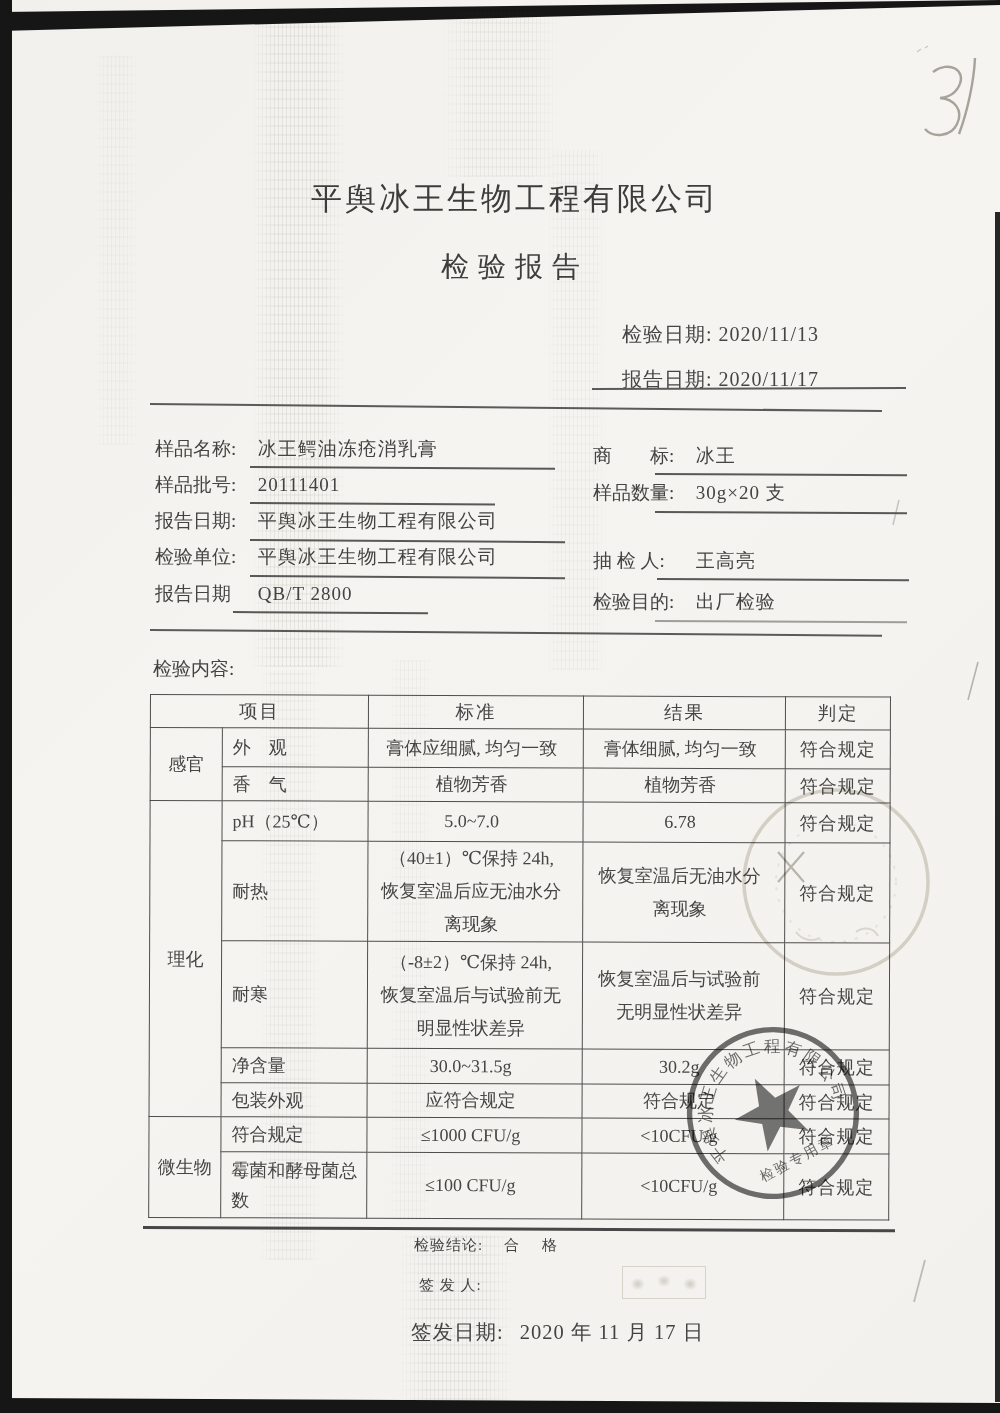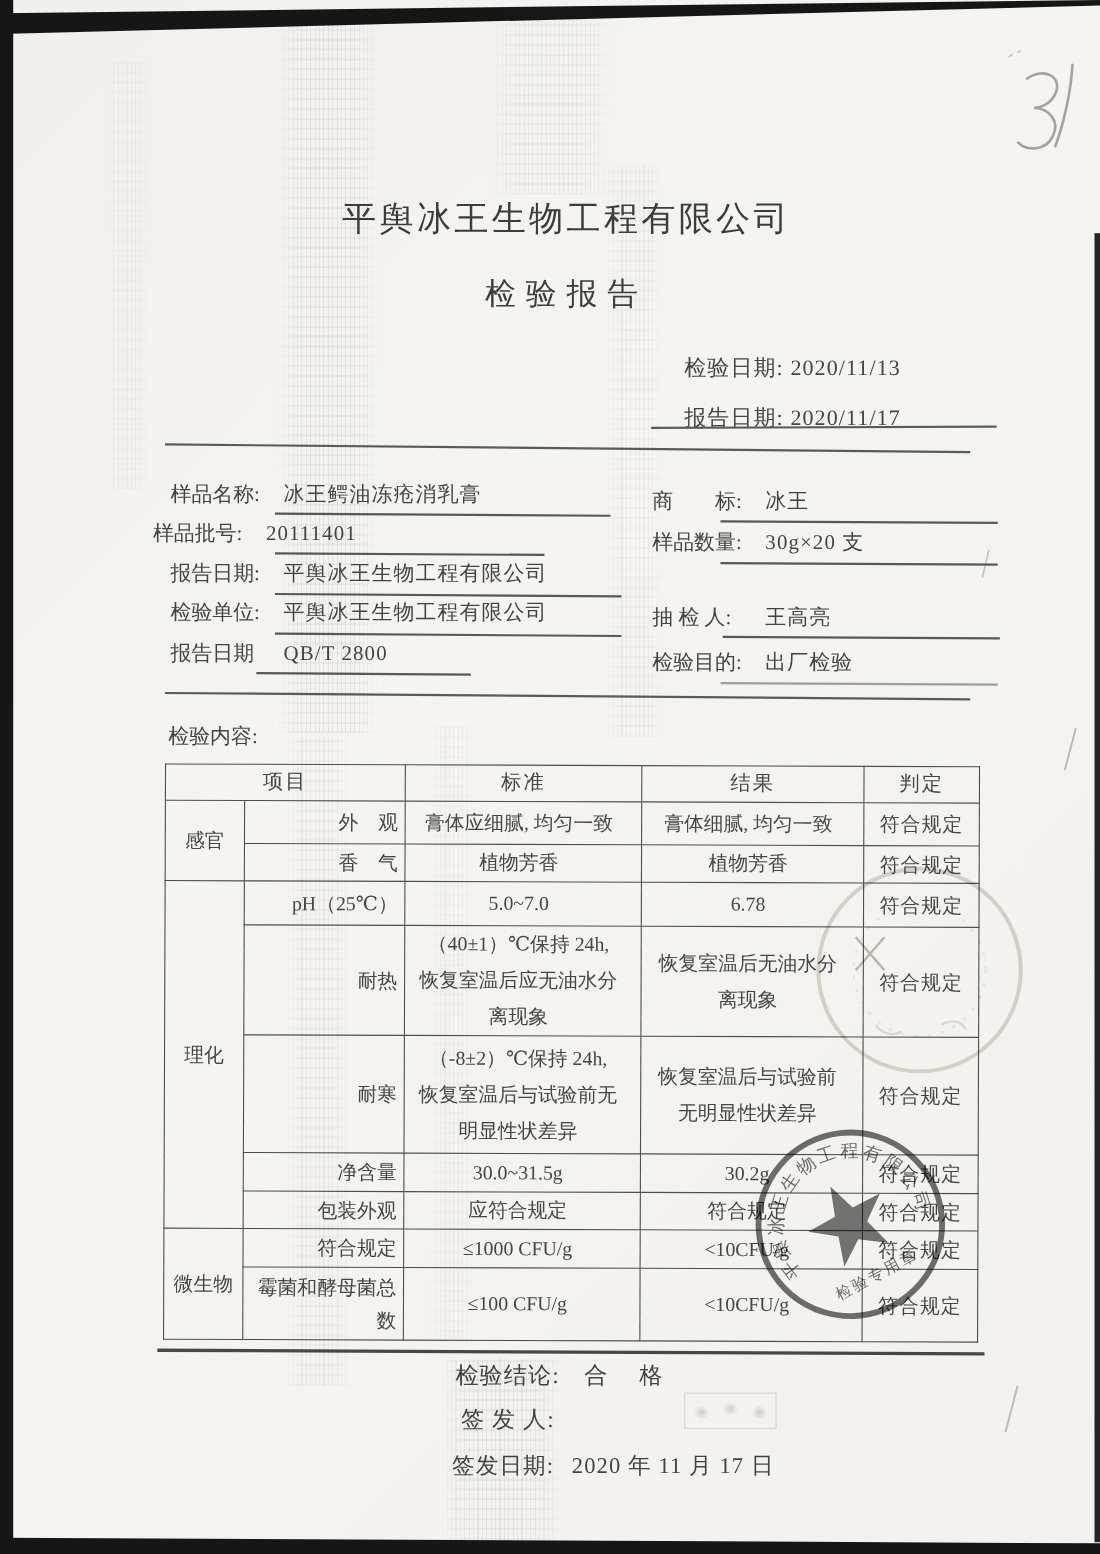--- a/index.html
+++ b/index.html
@@ -28,29 +28,29 @@
   .field .val{letter-spacing:1px;}
   .uline{background:#585858;height:1.6px;transform-origin:left center;}
   
   #content-label{left:153px;top:656px;font-size:19px;color:#434343;}
   #insp-table{left:150px;top:694px;width:740px;border-collapse:collapse;
     table-layout:fixed;transform:rotate(0.2deg);transform-origin:left top;}
   #insp-table td,#insp-table th{
     border:1.7px solid #4e4e4e;font-weight:normal;font-size:18px;color:#454545;
     padding:0 6px;line-height:30px;vertical-align:middle;overflow:hidden;}
   #insp-table .c-group{text-align:center;padding:0 4px;}
-  #insp-table .c-item{text-align:right;padding-left:10px;}
+  #insp-table .c-item{text-align:left;padding-left:10px;}
   #insp-table .c-std,#insp-table .c-res{text-align:center;padding-left:12px;padding-right:20px;line-height:33px;}
   #insp-table .c-jdg{text-align:center;letter-spacing:1px;}
   #insp-table .rh{height:33px;} .r1{height:39px;} .r2{height:33px;} .r3{height:40px;}
   .r4{height:100px;} .r5{height:107px;} .r6{height:35px;} .r7{height:34px;}
   .r8{height:35px;} .r9{height:66px;}
   #insp-table .hdr{text-align:center;font-size:18.5px;letter-spacing:2px;}
   
-  .foot{font-size:21px;color:#434343;letter-spacing:1px;}
+  .foot{font-size:15px;color:#434343;letter-spacing:1px;}
   #sig-box{left:622px;top:1266px;width:82px;height:31px;
     border:1px solid rgba(140,130,110,.28);
     background:
       radial-gradient(10px 9px at 18% 55%,rgba(135,125,105,.33),rgba(135,125,105,0) 70%),
       radial-gradient(10px 9px at 50% 45%,rgba(135,125,105,.30),rgba(135,125,105,0) 70%),
       radial-gradient(10px 9px at 82% 55%,rgba(135,125,105,.33),rgba(135,125,105,0) 70%);
     filter:blur(.4px);}
   
   #seal-main{left:676px;top:1016px;mix-blend-mode:multiply;opacity:.8;}
   #seal-faint{left:736px;top:782px;mix-blend-mode:multiply;}
@@ -109,21 +109,21 @@
 <div class="abs hline" style="left:592px;top:388px;width:314px;height:1.5px;transform:rotate(-0.2deg)"></div>
 <div class="abs hline" style="left:150px;top:403px;width:732px;transform:rotate(0.55deg)"></div>
 <div class="abs hline" style="left:150px;top:629px;width:732px;transform:rotate(0.45deg)"></div>
 
 <div class="abs field" style="left:155px;top:436px">
   <span class="lab">样品名称:</span>
   <span class="val">冰王鳄油冻疮消乳膏</span>
 </div>
 <div class="abs uline" style="left:250px;top:466px;width:305px;transform:rotate(0.35deg)"></div>
 
-<div class="abs field" style="left:139px;top:472px">
+<div class="abs field" style="left:155px;top:472px">
   <span class="lab">样品批号:</span>
   <span class="val">20111401</span>
 </div>
 <div class="abs uline" style="left:250px;top:502px;width:245px;transform:rotate(0.35deg)"></div>
 
 <div class="abs field" style="left:155px;top:508px">
   <span class="lab">报告日期:</span>
   <span class="val">平舆冰王生物工程有限公司</span>
 </div>
 <div class="abs uline" style="left:250px;top:539px;width:315px;transform:rotate(0.4deg)"></div>

